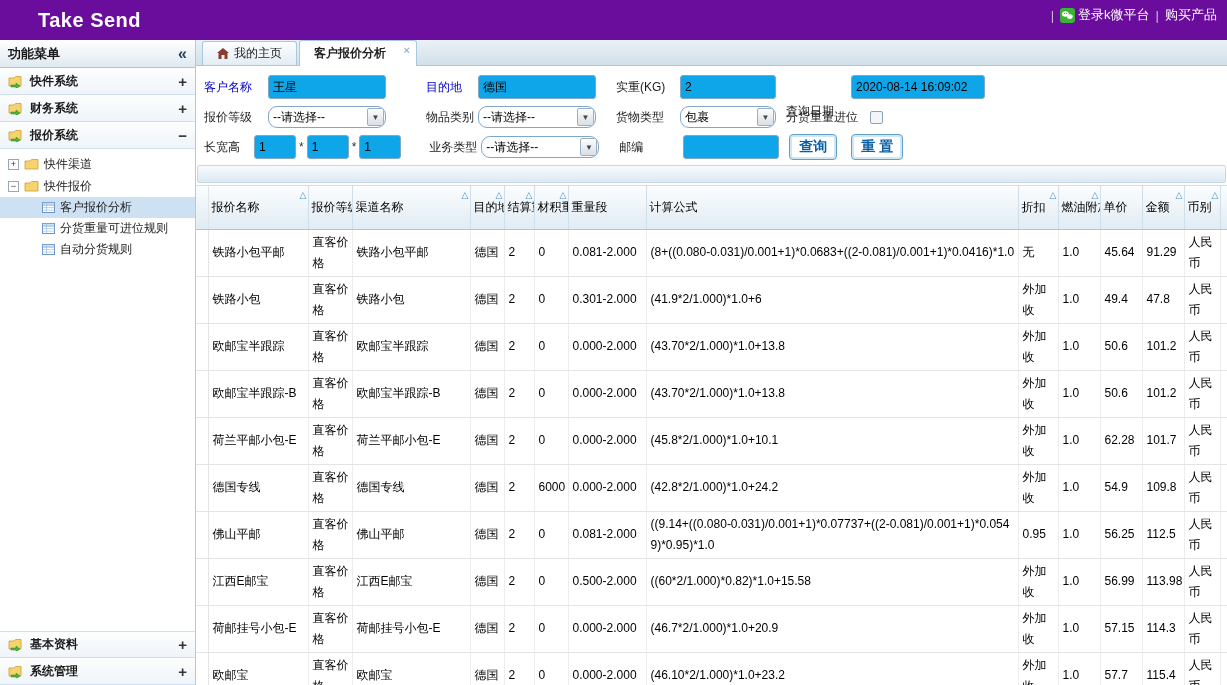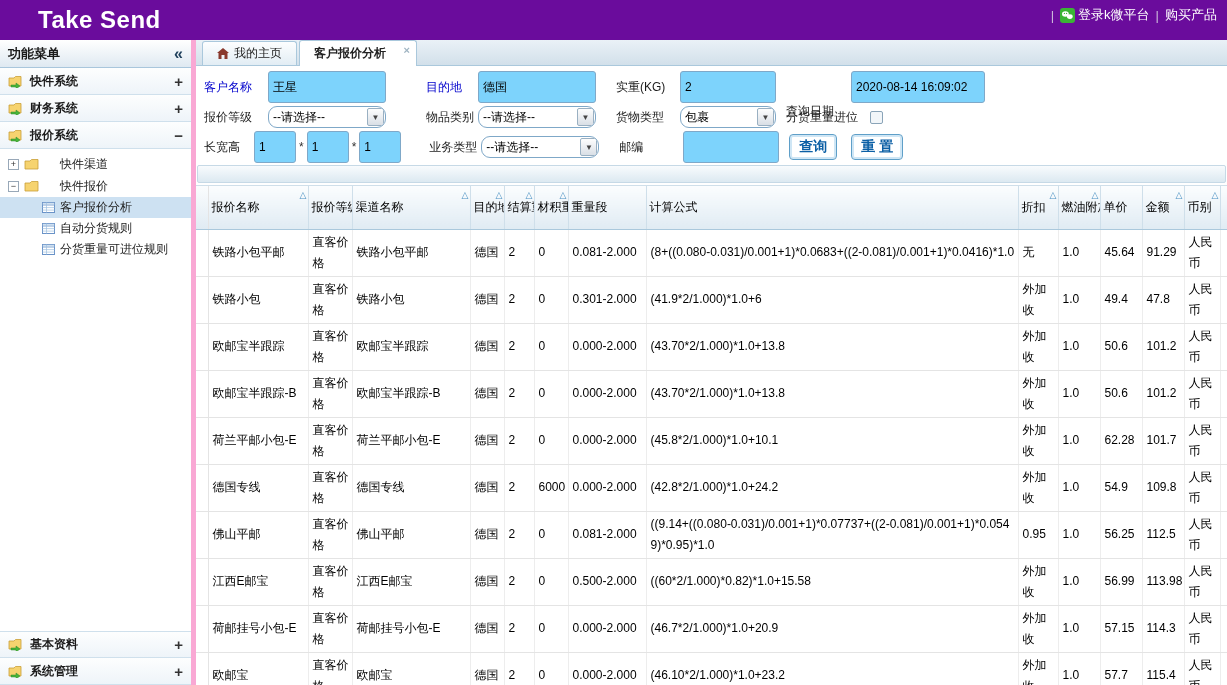--- a/index.html
+++ b/index.html
@@ -1,42 +1,42 @@
 <!DOCTYPE html>
 <html><head>
 <meta charset="utf-8">
 <style>
   * { margin:0; padding:0; box-sizing:border-box; }
   html,body { width:1227px; height:685px; overflow:hidden; background:#fff;
     font-family:"Liberation Sans","DejaVu Sans",sans-serif; font-size:12px; color:#000; }
 
   
   .banner { height:40px; background:#6a0c9c; display:flex; align-items:center; position:relative; }
-  .logo { color:#fff; font-size:24px; font-weight:bold; margin-left:38px; letter-spacing:0.5px; }
+  .logo { color:#fff; font-size:20px; font-weight:bold; margin-left:38px; letter-spacing:0.5px; }
   .banner-right { position:absolute; right:10px; top:6px; display:flex; align-items:center; gap:6px;
     color:#efe3f6; font-size:13px; }
   .banner-sep { color:#cdbbdb; }
   .banner-link { color:#fff; cursor:pointer; display:flex; align-items:center; gap:3px; }
 
   
   .main { display:flex; height:645px; }
 
   
-  .sidebar { width:196px; border-right:5px solid #f9a8d4; display:flex; flex-direction:column; background:#fef9c3; }
+  .sidebar { width:196px; border-right:1px solid #f9a8d4; display:flex; flex-direction:column; background:#fef9c3; }
   .sb-header { height:28px; flex:0 0 28px; display:flex; align-items:center; justify-content:space-between;
     padding:0 8px; background:linear-gradient(#ffffff,#dfe9f1); border-bottom:1px solid #a9c6dc;
     font-size:13px; font-weight:bold; color:#1b1b1b; }
   .collapse { font-size:16px; font-weight:bold; color:#20405c; cursor:pointer; line-height:1; }
   .sb-section { height:27px; flex:0 0 27px; display:flex; align-items:center; padding:0 8px;
     background:linear-gradient(#fdfefe,#eef4f9); border-bottom:1px solid #cfe0ec; cursor:pointer; }
   .sb-section .lbl { font-weight:bold; color:#1b1b1b; margin-left:6px; flex:1; }
   .sb-section .tog { font-size:15px; font-weight:bold; color:#333; }
   .sb-tree { flex:1 1 auto; background:#fff; padding-top:4px; overflow:hidden; }
   .tree-node { height:22px; display:flex; align-items:center; padding-left:8px; cursor:pointer; color:#222; }
-  .tree-node .nlbl { margin-left:21px; }
+  .tree-node .nlbl { margin-left:5px; }
   .expander { width:11px; height:11px; border:1px solid #98a8b8; background:#fff; font-size:9px;
     line-height:8px; text-align:center; color:#333; margin-right:5px; flex:0 0 11px; }
   .tree-leaf { height:21px; display:flex; align-items:center; padding-left:42px; cursor:pointer; color:#222; }
   .tree-leaf.selected { background:#cde1f2; }
   .tree-leaf .llbl { margin-left:5px; }
   .sb-bottom-first { margin-top:auto; border-top:1px solid #cfe0ec; }
   .icon { display:inline-block; line-height:0; }
 
   
   .content { flex:1; display:flex; flex-direction:column; overflow:hidden; }
@@ -49,22 +49,22 @@
     background:linear-gradient(#fdfeff,#e2edf4); margin-right:2px; cursor:pointer; color:#222; }
   .tab.active { background:#fff; font-weight:bold; margin-bottom:-1px; height:26px; position:relative; padding-right:30px; }
   .tab .x { position:absolute; top:3px; right:6px; font-weight:bold; color:#9fb4c2; font-size:11px; cursor:pointer; }
 
   
   .formarea { flex:0 0 96px; background:#fff; padding:9px 0 0 8px; }
   .frow { display:flex; align-items:center; height:24px; margin-bottom:6px; }
   .flbl { color:#1b1b1b; }
   .flbl.blue { color:#0000cc; }
   .w64 { width:64px; } .w52 { width:52px; } .w50 { width:50px; } .w65 { width:65px;margin-top:48px; } .w84 { width:84px; }
-  .txt { height:32px; border:1px solid #7fa8c8; border-radius:3px; padding:0 4px; font-size:12px;
-    font-family:inherit; color:#000; background:#7dd3fc; outline:none; }
+  .txt { height:24px; border:1px solid #7fa8c8; border-radius:3px; padding:0 4px; font-size:12px;
+    font-family:inherit; color:#000; background:#0ea5e9; outline:none; }
   .f120 { width:118px; } .f118 { width:118px; } .f96 { width:96px; } .f134 { width:134px; } .f42 { width:42px; }
   .sp40 { width:40px; } .sp20 { width:20px; } .sp10 { width:10px; }
   .combo { height:22px; border:1px solid #7fa8c8; border-radius:9px; background:#fff; display:flex;
     align-items:center; cursor:pointer; overflow:hidden; }
   .combo .cv { flex:1; padding:0 4px; white-space:nowrap; }
   .combo .ar { width:17px; height:18px; margin-right:1px; border:1px solid #9ab0c2; border-radius:2px;
     background:linear-gradient(#fdfdfd,#d9dfe6); color:#444; font-size:8px; display:flex;
     align-items:center; justify-content:center; }
   .star { padding:0 3px; color:#333; }
   .chk { width:13px; height:13px; border:1px solid #8aa4b8; background:#f2f6f9; display:inline-block; border-radius:2px; }
@@ -191,33 +191,33 @@
       <div class="tree-leaf">
         <span class="icon">
           <svg width="13" height="11" viewBox="0 0 13 11">
               <rect x="0.5" y="0.5" width="12" height="10" fill="#fff" stroke="#6a93c8"></rect>
               <rect x="0.5" y="0.5" width="12" height="2.6" fill="#cfe0f0" stroke="#6a93c8" stroke-width="0.6"></rect>
               <line x1="0.5" y1="5.6" x2="12.5" y2="5.6" stroke="#9fc0e0" stroke-width="0.7"></line>
               <line x1="0.5" y1="8.1" x2="12.5" y2="8.1" stroke="#9fc0e0" stroke-width="0.7"></line>
               <line x1="4.5" y1="0.5" x2="4.5" y2="10.5" stroke="#9fc0e0" stroke-width="0.7"></line>
             </svg>
         </span>
-        <span class="llbl">自动分货规则</span>
+        <span class="llbl">分货重量可进位规则</span>
       </div>
       <div class="tree-leaf">
         <span class="icon">
           <svg width="13" height="11" viewBox="0 0 13 11">
               <rect x="0.5" y="0.5" width="12" height="10" fill="#fff" stroke="#6a93c8"></rect>
               <rect x="0.5" y="0.5" width="12" height="2.6" fill="#cfe0f0" stroke="#6a93c8" stroke-width="0.6"></rect>
               <line x1="0.5" y1="5.6" x2="12.5" y2="5.6" stroke="#9fc0e0" stroke-width="0.7"></line>
               <line x1="0.5" y1="8.1" x2="12.5" y2="8.1" stroke="#9fc0e0" stroke-width="0.7"></line>
               <line x1="4.5" y1="0.5" x2="4.5" y2="10.5" stroke="#9fc0e0" stroke-width="0.7"></line>
             </svg>
         </span>
-        <span class="llbl">分货重量可进位规则</span>
+        <span class="llbl">自动分货规则</span>
       </div>
     </div>
 
     <div class="sb-section sb-bottom-first">
       <span class="icon">
         <svg width="16" height="13" viewBox="0 0 16 13">
             <path d="M1 3 L6 3 L7.5 1.5 L13 1.5 L13 11 L1 11 Z" fill="#f6d36f" stroke="#c99f38" stroke-width="0.8"></path>
             <path d="M3 10 L8 10 L8 8 L12 11 L8 14 L8 12 L3 12 Z" fill="#49b43b" stroke="#2e8a27" stroke-width="0.5"></path>
           </svg>
       </span>

